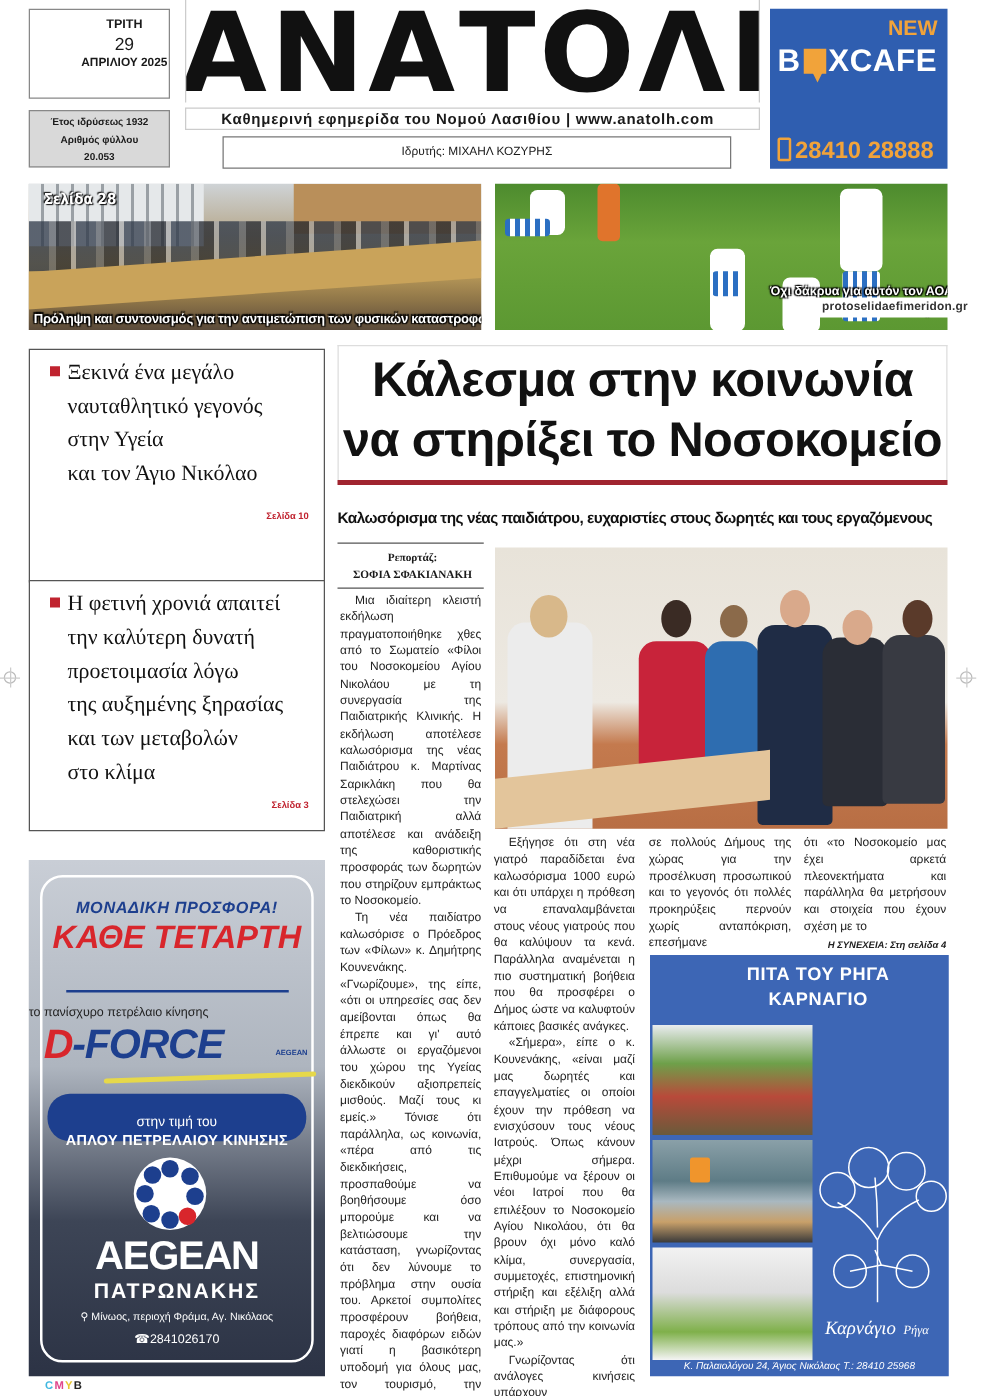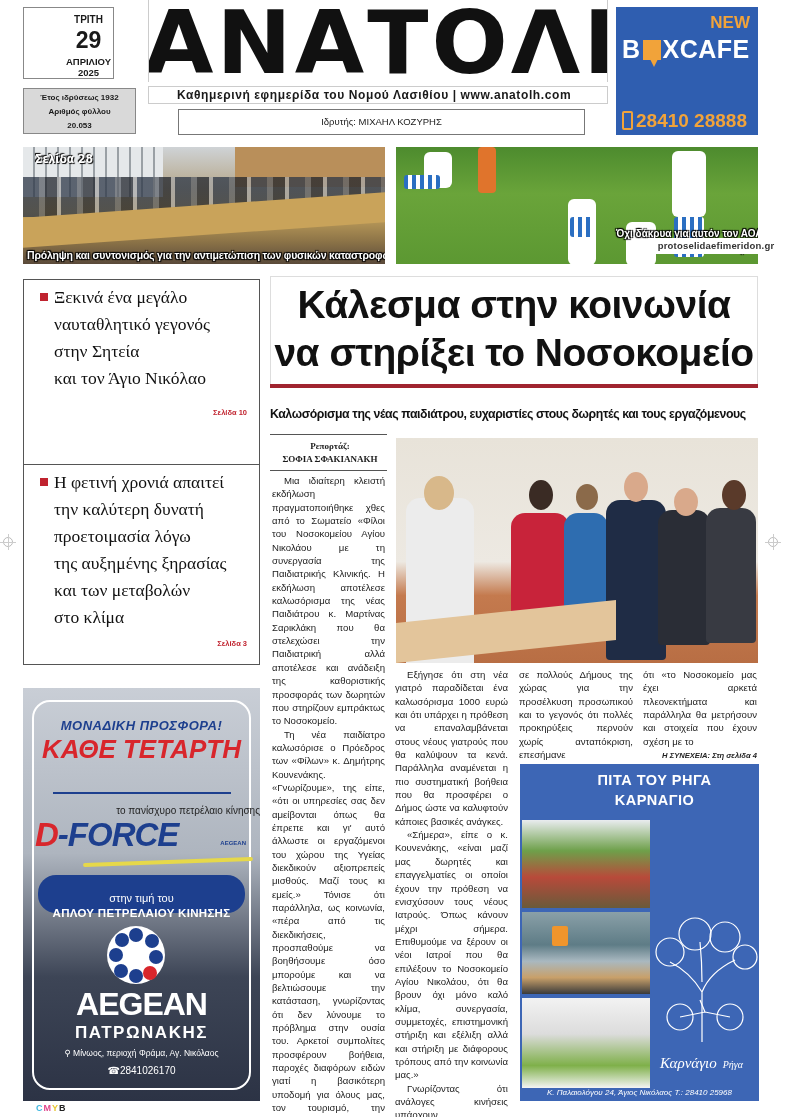--- a/index.html
+++ b/index.html
@@ -1,22 +1,22 @@
 <!DOCTYPE html>
 <html><head>
 <meta charset="utf-8">
 <style>
   * { box-sizing: border-box; margin: 0; padding: 0; }
   body { width: 800px; height: 1117px; background: #fff; position: relative; overflow: hidden; font-family: "Liberation Sans", sans-serif; color: #1a1a1a; }
   .abs { position: absolute; }
 
   
-  .date-box { left: 23px; top: 7px; width: 91px; height: 72px; border: 1px solid #888; background: #fff; text-align: center; padding-left: 40px; }
+  .date-box { left: 23px; top: 7px; width: 113px; height: 72px; border: 1px solid #888; background: #fff; text-align: center; padding-left: 40px; }
   .date-box .dow { font-size: 10px; font-weight: bold; margin-top: 6px; }
-  .date-box .day { font-size: 23px; font-weight: bold; margin-top: 2px; }
+  .date-box .day { font-size: 14px; font-weight: normal; margin-top: 2px; }
   .date-box .month { font-size: 9.5px; font-weight: bold; margin-top: 2px; }
   .issue-box { left: 23px; top: 88px; width: 113px; height: 46px; border: 1px solid #888; background: #d9d9d9; text-align: center; font-size: 8px; font-weight: bold; line-height: 14px; padding-top: 2px; }
 
   .masthead { left: 148px; top: 0; width: 460px; height: 82px; border-left: 1px solid #ccc; border-right: 1px solid #ccc; text-align: center; overflow: hidden; }
   .masthead .logo { font-family: "DejaVu Sans", sans-serif; font-weight: bold; font-size: 88px; letter-spacing: 3px; color: #111; line-height: 86px; transform: scaleX(1.02); display: inline-block; }
   .tagline { left: 148px; top: 86px; width: 460px; height: 18px; border: 1px solid #ccc; font-size: 12px; font-weight: bold; letter-spacing: 0.6px; line-height: 17px; padding-left: 28px; white-space: nowrap; }
   .founder { left: 178px; top: 109px; width: 407px; height: 26px; border: 1px solid #777; font-size: 9.5px; text-align: center; line-height: 24px; }
 
   .ad-boxcafe { left: 616px; top: 7px; width: 142px; height: 128px; background: #2f5eb0; color: #fff; overflow: hidden; }
   .ad-boxcafe .new { position: absolute; right: 8px; top: 6px; color: #f1a33a; font-weight: bold; font-size: 17px; }
@@ -68,21 +68,21 @@
   .main-photo { left: 396px; top: 438px; width: 362px; height: 225px; background: linear-gradient(180deg, #e8e3d9 0%, #ede9e2 55%, #c47a4e 70%, #b86e44 100%); overflow: hidden; }
   .main-photo .fig { position: absolute; border-radius: 14px 14px 4px 4px; }
   .main-photo .head { position: absolute; border-radius: 50%; background: #d9a98b; }
   .main-photo .desk { position: absolute; left: 0; bottom: 0; width: 220px; height: 40px; background: #e3c59b; transform: skewY(-6deg); transform-origin: left; }
 
   
   .ad-aegean { left: 23px; top: 688px; width: 237px; height: 413px; background: linear-gradient(180deg, #c9ced6 0%, #aeb5bf 40%, #3d4556 70%, #2c3345 100%); overflow: hidden; }
   .ad-aegean .frame { position: absolute; left: 9px; top: 12px; width: 219px; height: 390px; border: 2px solid #fff; border-radius: 18px; }
   .ad-aegean .t1 { position: absolute; left: 0; width: 237px; text-align: center; top: 30px; color: #1d3f8e; font-style: italic; font-weight: bold; font-size: 13px; letter-spacing: 0.5px; }
   .ad-aegean .t2 { position: absolute; left: 0; width: 237px; text-align: center; top: 46px; color: #d8262c; font-style: italic; font-weight: bold; font-size: 26px; letter-spacing: 0px; }
-  .ad-aegean .t3 { position: absolute; left: 0; width: 237px; text-align: right; top: 117px; color: #222; font-size: 10px; }
+  .ad-aegean .t3 { position: absolute; left: 0; width: 237px; text-align: left; top: 117px; color: #222; font-size: 10px; }
   .ad-aegean .dforce { position: absolute; left: 12px; top: 128px; font-style: italic; font-weight: bold; font-size: 33px; color: #1d3f8e; letter-spacing: -1px; }
   .ad-aegean .dforce .d { color: #d8262c; }
   .ad-aegean .small-logo { position: absolute; right: 14px; top: 152px; font-size: 6px; font-weight: bold; color: #1d3f8e; }
   .ad-aegean .swoosh { position: absolute; left: 60px; top: 172px; width: 170px; height: 4px; background: #e6d84a; border-radius: 2px; transform: rotate(-2deg); }
   .ad-aegean .pill { position: absolute; left: 15px; top: 187px; width: 207px; height: 38px; background: #1d3f8e; border-radius: 18px; color: #fff; text-align: center; font-size: 11px; line-height: 15px; padding-top: 16px; }
   .ad-aegean .pill b { font-size: 11.5px; letter-spacing: 0.3px; }
   .ad-aegean .star { position: absolute; left: 84px; top: 238px; width: 58px; height: 58px; border-radius: 50%; background: #fff; }
   .ad-aegean .petal { position: absolute; width: 14px; height: 14px; border-radius: 50%; background: #1d3f8e; }
   .ad-aegean .brand { position: absolute; left: 0; width: 237px; text-align: center; top: 298px; color: #fff; font-weight: bold; font-size: 32px; letter-spacing: -1px; }
   .ad-aegean .owner { position: absolute; left: 0; width: 237px; text-align: center; top: 335px; color: #fff; font-weight: bold; font-size: 17px; letter-spacing: 1.5px; }
@@ -152,21 +152,21 @@
     <div style="padding-left:92px">Σελίδες 26-27</div>
   </div>
 </div>
 <div class="abs watermark">protoselidaefimeridon.gr</div>
 
 <div class="abs teaser" style="top:279px;height:187px;">
   <div class="text">
     <span class="bullet"></span>
     <div>Ξεκινά ένα μεγάλο</div>
     <div>ναυταθλητικό γεγονός</div>
-    <div>στην Σητεία</div>
+    <div>στην Υγεία</div>
     <div>και τον Άγιο Νικόλαο</div>
   </div>
   <div class="ref" style="top:128px;">Σελίδα 10</div>
 </div>
 
 <div class="abs teaser" style="top:464px;height:201px;">
   <div class="text">
     <span class="bullet"></span>
     <div>Η φετινή χρονιά απαιτεί</div>
     <div>την καλύτερη δυνατή</div>

